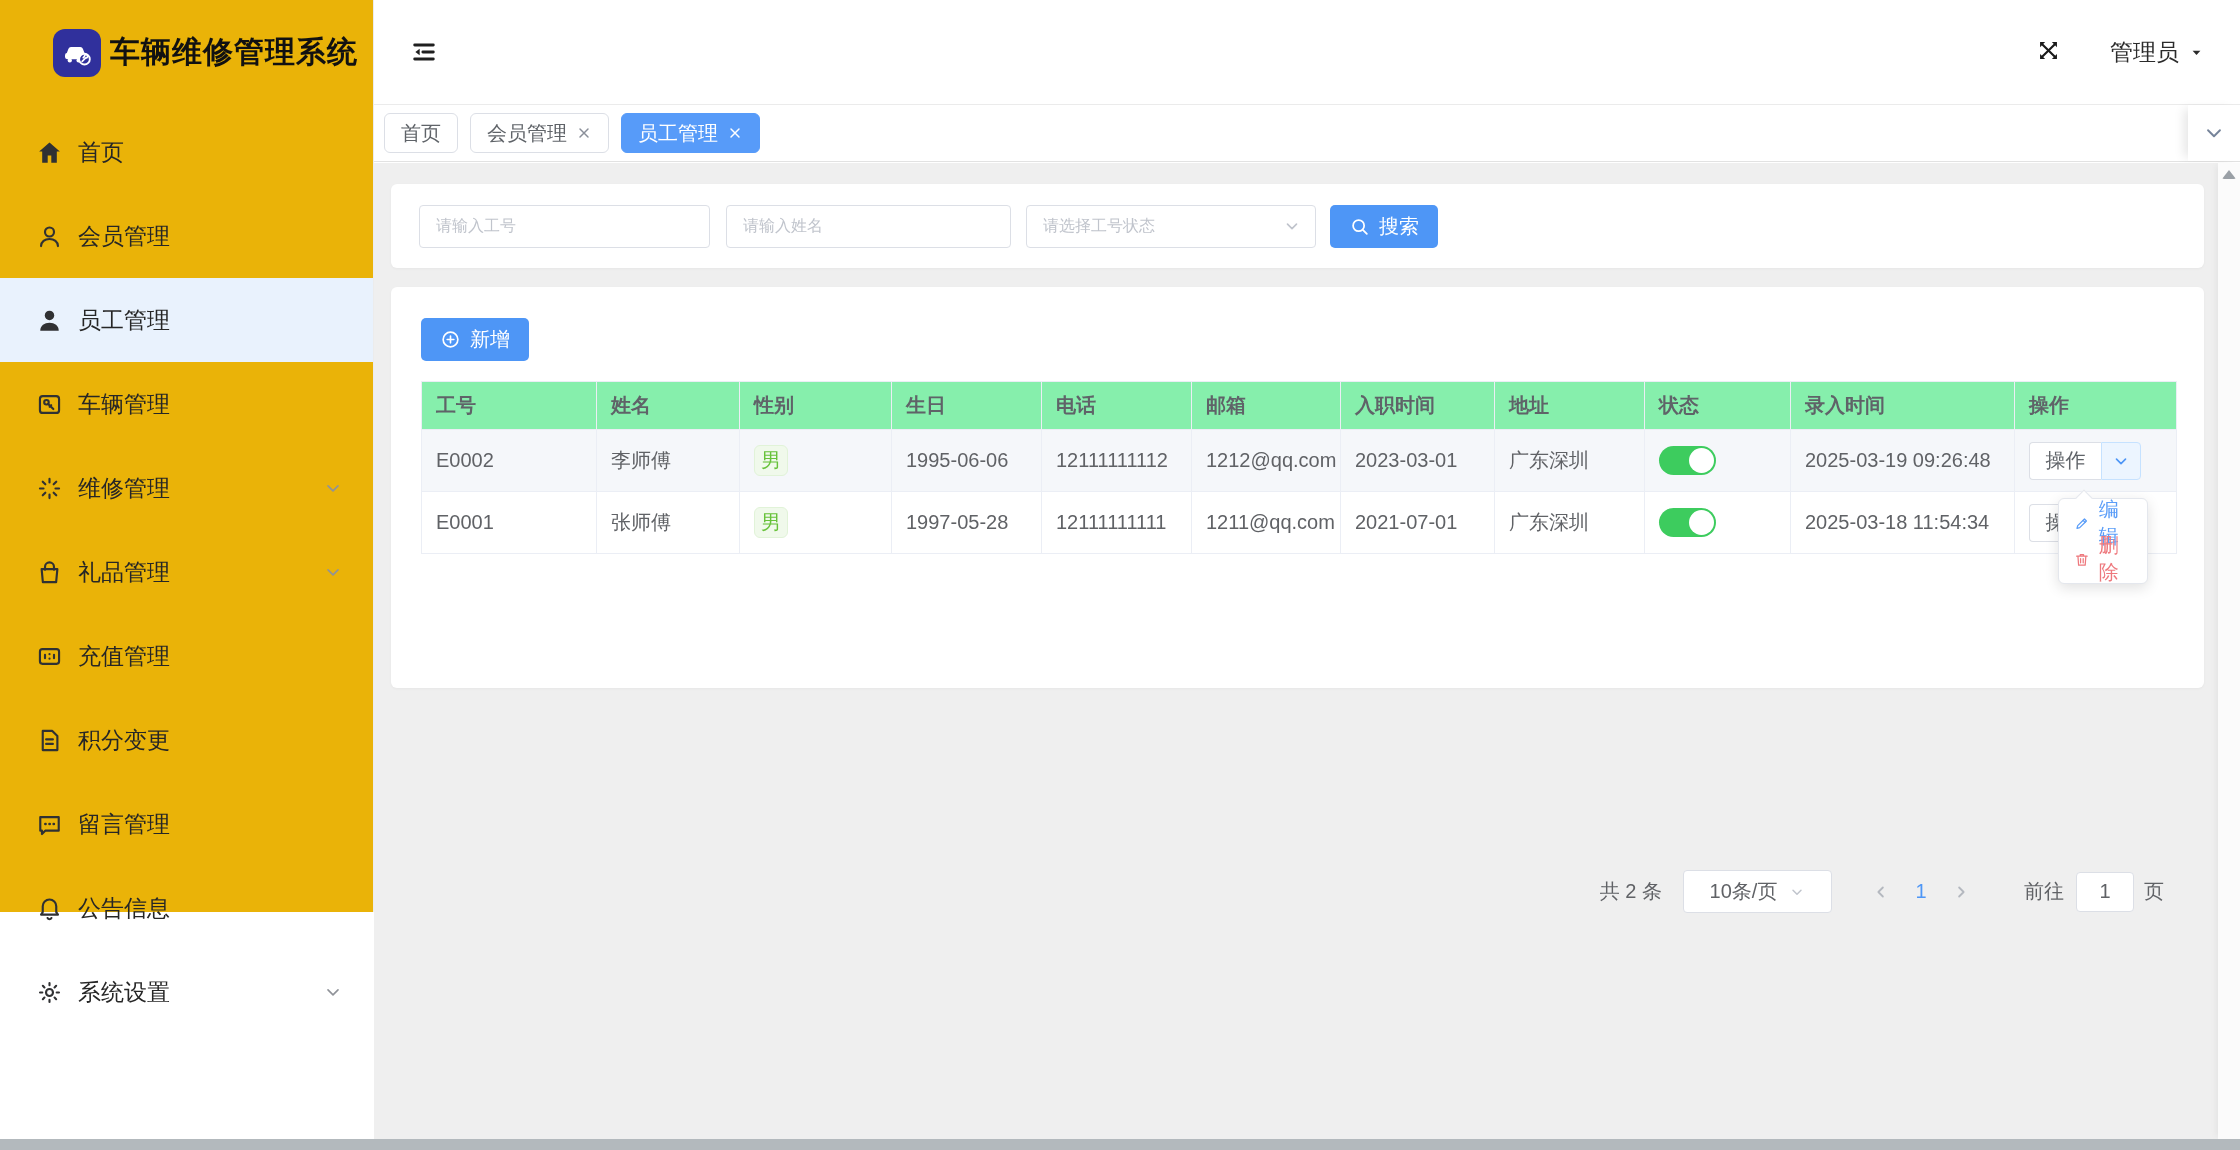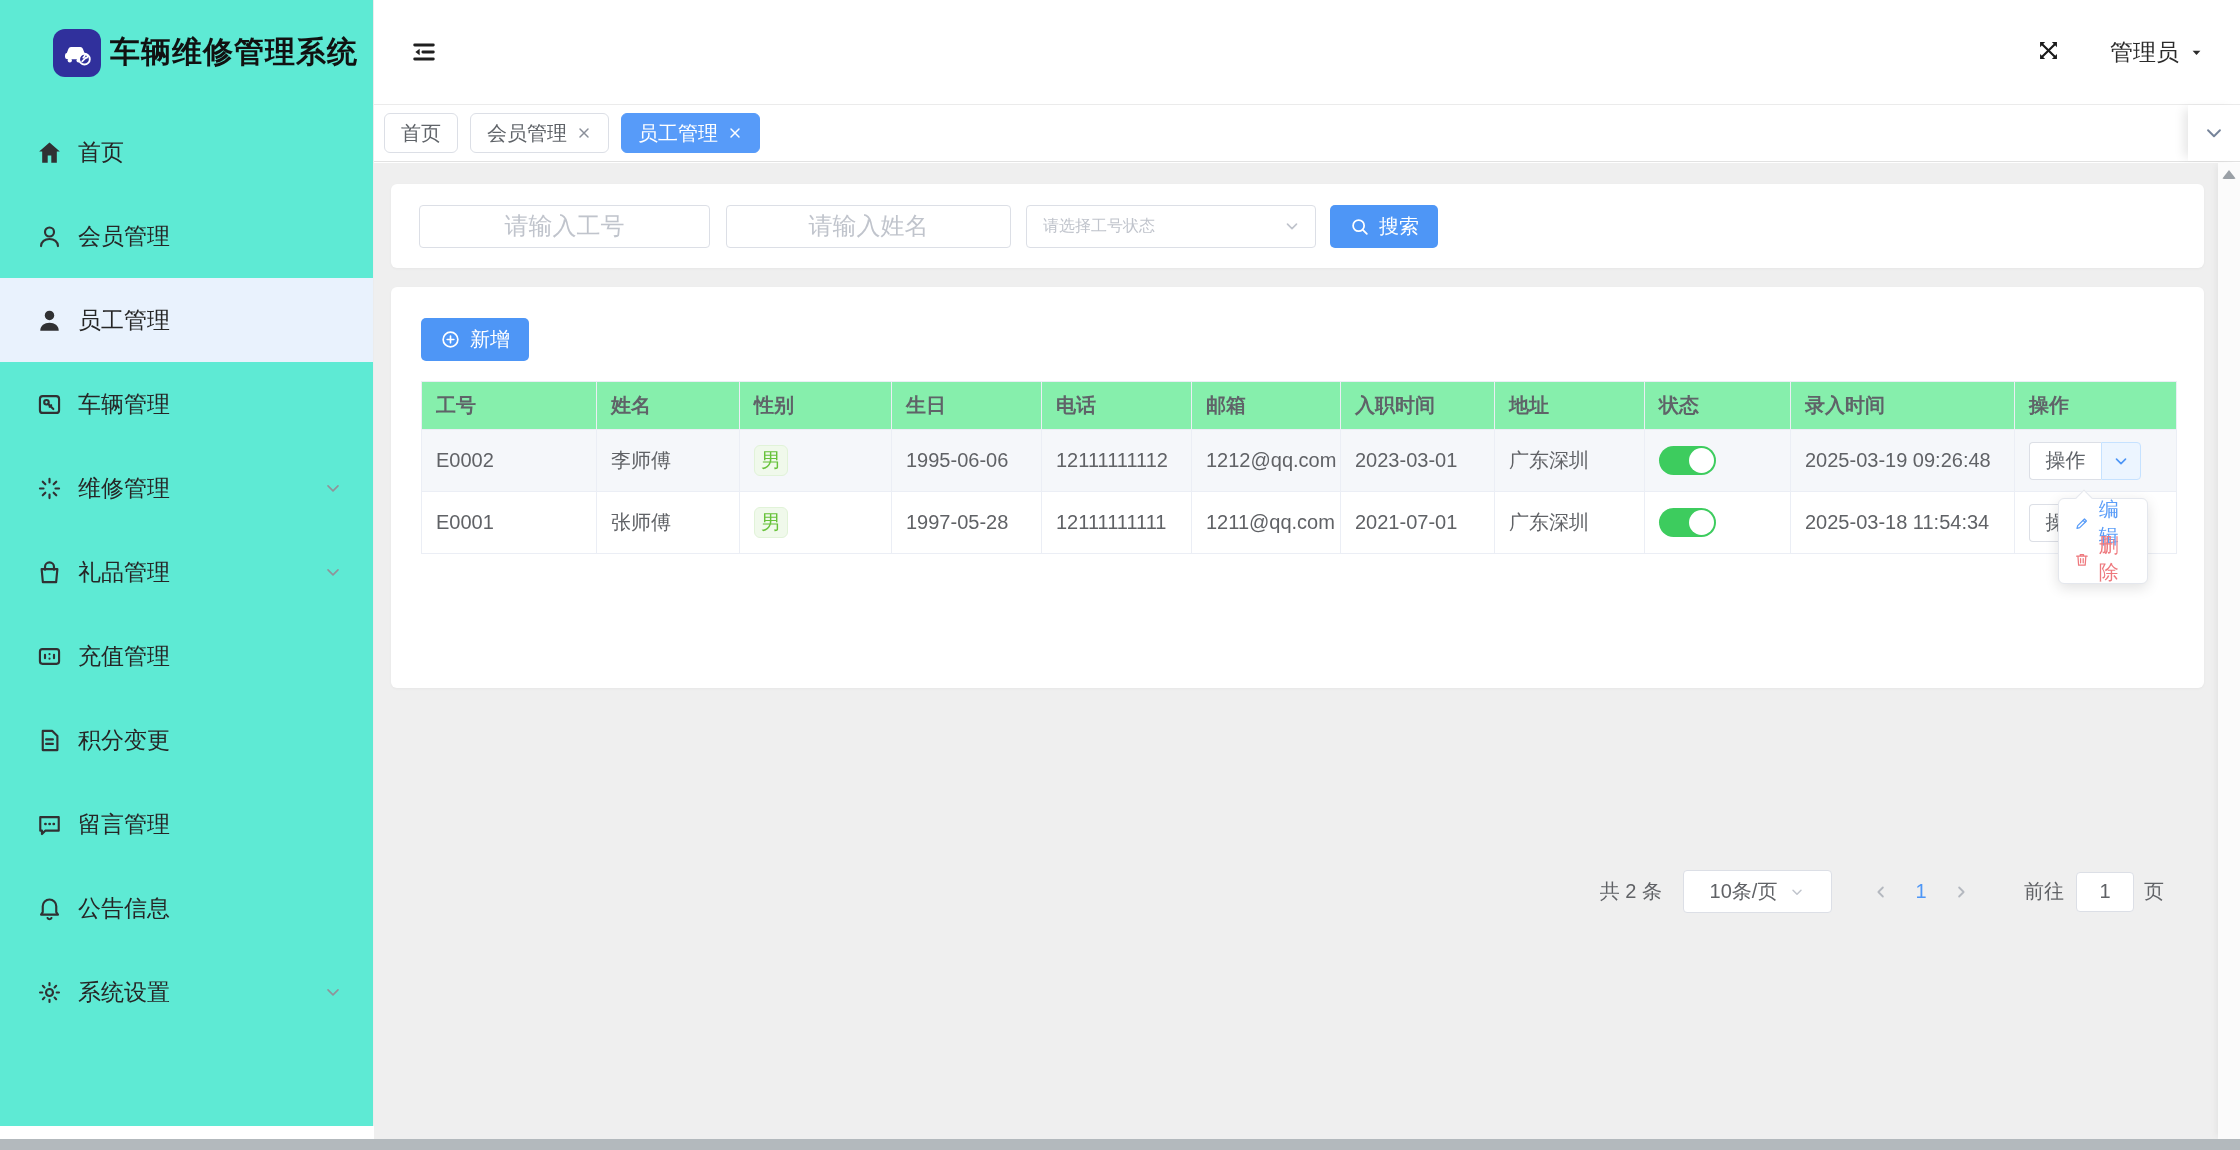--- a/index.html
+++ b/index.html
@@ -5,22 +5,22 @@
   * { margin:0; padding:0; box-sizing:border-box; }
   html,body { width:2240px; height:1150px; overflow:hidden; }
   body {
     font-family:"Liberation Sans","DejaVu Sans",sans-serif;
     background:#fff; color:#303133; position:relative;
   }
   svg { display:block; }
 
   
   .sidebar {
-    position:absolute; left:0; top:0; width:374px; height:1126px;
-    background:#5eead4; border-right:1px solid #ececec; z-index:5;
+    position:absolute; left:0; top:0; width:374px; height:912px;
+    background:#eab308; border-right:1px solid #ececec; z-index:5;
   }
   .logo-row { height:105px; display:flex; align-items:center; padding-left:53px; }
   .logo-badge {
     width:48px; height:48px; border-radius:12px; background:var(--logo-bg);
     display:flex; align-items:center; justify-content:center; flex:0 0 auto;
   }
   .logo-title { margin-left:9px; font-size:30px; font-weight:700; color:#111; letter-spacing:1px; }
   .menu { margin-top:5px; }
   .menu-item {
     height:84px; display:flex; align-items:center; padding-left:36px; padding-right:30px;
@@ -69,21 +69,21 @@
     position:absolute; left:374px; top:163px; right:0; height:976px;
     background:#efefef; overflow:hidden;
   }
   .card {
     background:#fff; border-radius:6px; margin-left:17px; width:1813px;
     box-shadow:0 1px 3px rgba(0,0,0,0.04);
   }
   .search-card { margin-top:21px; height:84px; display:flex; align-items:center; padding:0 28px; }
   .text-input {
     height:43px; border:1px solid #dcdfe6; border-radius:4px; padding:0 16px;
-    font-size:24px; color:#606266; font-family:inherit; outline:none; background:#fff;text-align:center;
+    font-size:16px; color:#606266; font-family:inherit; outline:none; background:#fff;
   }
   .text-input::placeholder { color:#c0c4cc; }
   .in-id { width:291px; }
   .in-name { width:285px; margin-left:16px; }
   .fake-select {
     width:290px; height:43px; margin-left:15px; border:1px solid #dcdfe6; border-radius:4px;
     display:flex; align-items:center; padding:0 14px 0 16px; background:#fff; cursor:pointer;
   }
   .fake-select .sel-text { font-size:16px; color:#c0c4cc; flex:1; }
   .fake-select .sel-chev { width:18px; height:18px; color:#c0c4cc; }

